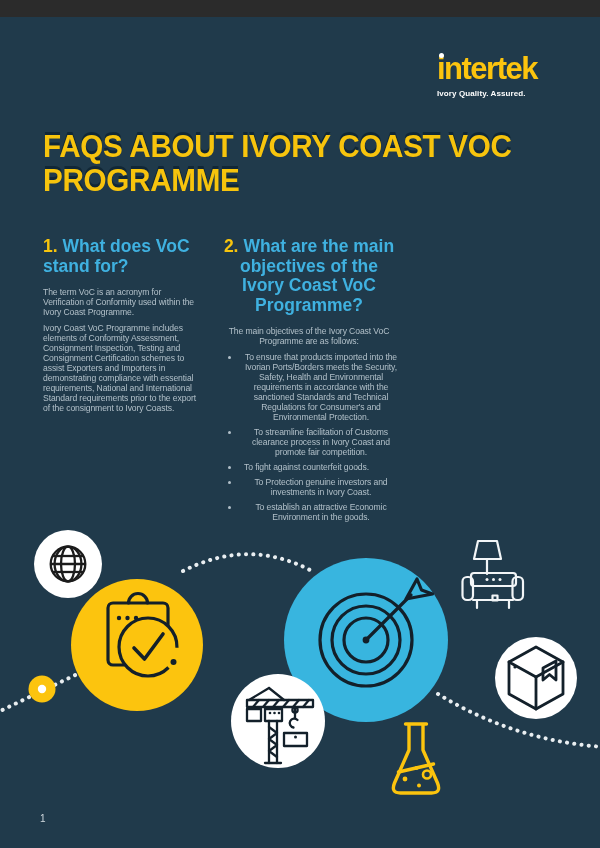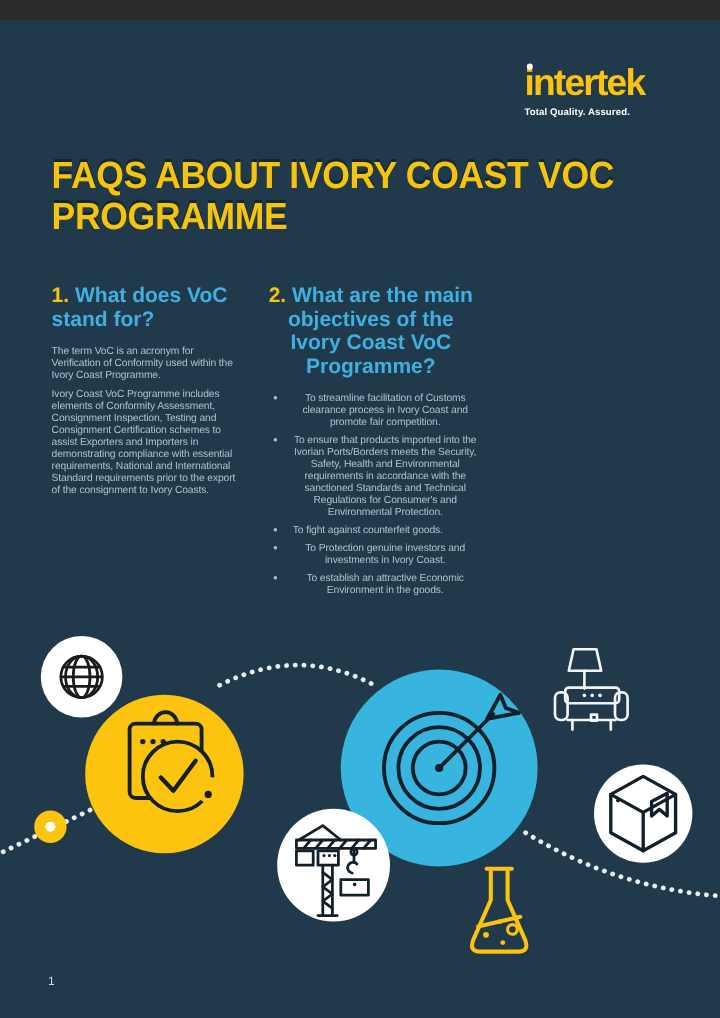--- a/index.html
+++ b/index.html
@@ -42,44 +42,45 @@
 </head>
 <body>
 
 <div class="page">
 
   <div class="logo">
     <span class="logo-wordmark">
       <span>intertek</span>
       <span class="logo-idot"></span>
     </span>
-    <span class="logo-tagline">Total Quality. Assured.</span>
+    <span class="logo-tagline">Ivory Quality. Assured.</span>
   </div>
 
   <div class="title">FAQS ABOUT IVORY COAST VOC PROGRAMME</div>
 
   <div class="section section-1">
     <h2 class="heading"><span class="num">1.</span> <span>What does VoC stand for?</span></h2>
     <div class="bodycopy">
       <p>The term VoC is an acronym for Verification of Conformity used within the Ivory Coast Programme.</p>
       <p>Ivory Coast VoC Programme includes elements of Conformity Assessment, Consignment Inspection, Testing and Consignment Certification schemes to assist Exporters and Importers in demonstrating compliance with essential requirements, National and International Standard requirements prior to the export of the consignment to Ivory Coasts.</p>
     </div>
   </div>
 
   <div class="section section-2">
     <h2 class="heading"><span class="num">2.</span> <span>What are the main objectives of the Ivory Coast VoC Programme?</span></h2>
     <div class="bodycopy">
+      <p>The main objectives of the Ivory Coast VoC Programme are as follows:</p>
       <ul class="bullets">
         <li>
             <span class="dot"></span>
+            <span>To ensure that products imported into the Ivorian Ports/Borders meets the Security, Safety, Health and Environmental requirements in accordance with the sanctioned Standards and Technical Regulations for Consumer's and Environmental Protection.</span>
+          </li>
+        <li>
+            <span class="dot"></span>
             <span>To streamline facilitation of Customs clearance process in Ivory Coast and promote fair competition.</span>
-          </li>
-        <li>
-            <span class="dot"></span>
-            <span>To ensure that products imported into the Ivorian Ports/Borders meets the Security, Safety, Health and Environmental requirements in accordance with the sanctioned Standards and Technical Regulations for Consumer's and Environmental Protection.</span>
           </li>
         <li>
             <span class="dot"></span>
             <span>To fight against counterfeit goods.</span>
           </li>
         <li>
             <span class="dot"></span>
             <span>To Protection genuine investors and investments in Ivory Coast.</span>
           </li>
         <li>

